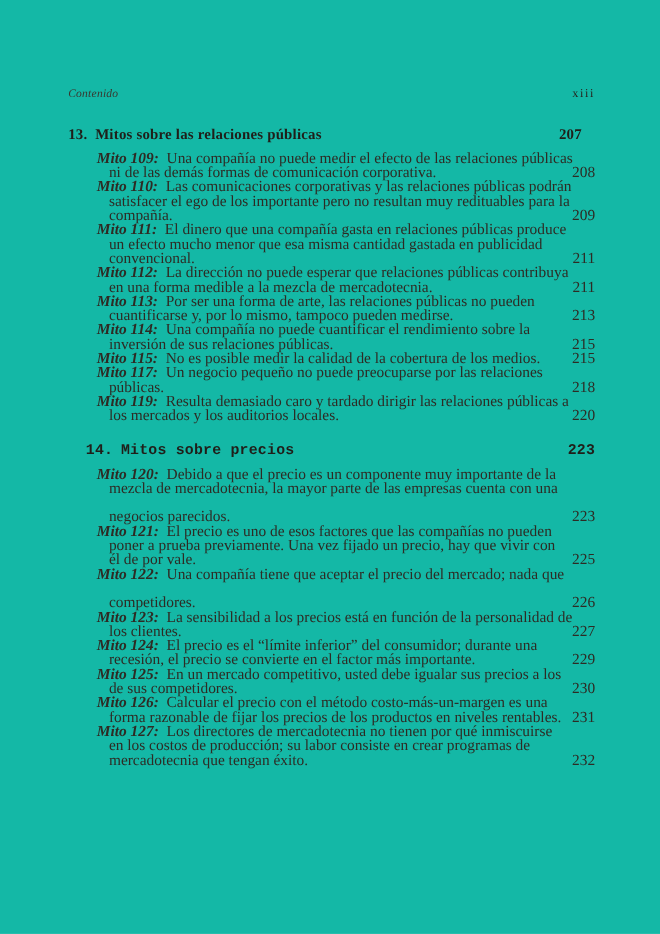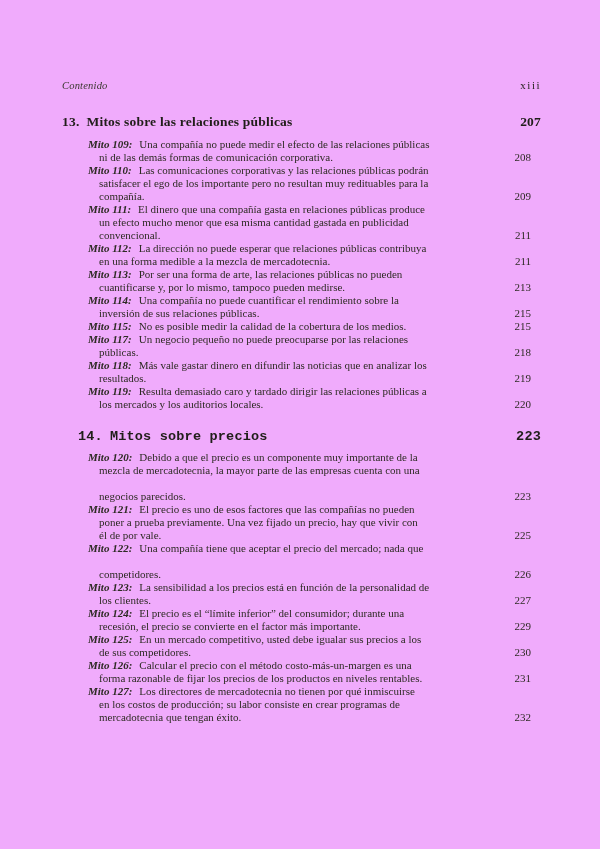--- a/index.html
+++ b/index.html
@@ -4,51 +4,51 @@
 <style>
   html,body{margin:0;padding:0;}
   body{
     width:600px;height:849px;
     background:#e9e8e2;
     font-family:"Liberation Serif", serif;
   }
   .page{
     box-sizing:border-box;
     width:600px;height:849px;
-    background:#f0abfc;
+    background:#14b8a6;
     color:#2e2b24;
     padding:79px 59px 0 62px;
     overflow:hidden;
   }
   .running{
     display:flex;justify-content:space-between;align-items:baseline;
     line-height:13px;
   }
   .running .rh{
     font-style:italic;font-size:10.5px;color:#3a372f;letter-spacing:.2px;
   }
   .running .folio{
     font-size:11px;letter-spacing:1.5px;color:#26231d;
   }
   .sec-head{
     display:flex;justify-content:space-between;align-items:baseline;
     font-weight:bold;font-size:13.5px;line-height:15px;color:#201e19;
     letter-spacing:.2px;
-    margin:22px 0 9px 0;
+    margin:22px 12px 9px 0;
   }
   .section + .section .sec-head{margin:18px 0 7px 16px;font-family:Liberation Mono, monospace;}
   .sec-no{margin-right:7px;}
-  .entries{font-size:11px;line-height:13px;}
+  .entries{font-size:14px;line-height:13px;}
   .entry{position:relative;margin-left:26px;}
   .entry-text{
     white-space:nowrap;
     padding-left:11px;text-indent:-11px;
   }
   .lbl{font-weight:bold;font-style:italic;margin-right:7px;}
-  .pg{position:absolute;right:10px;bottom:0;line-height:13px;}
+  .pg{position:absolute;right:0;bottom:0;line-height:13px;}
 </style>
 </head>
 <body>
 
 <div class="page">
   <div class="running">
     <span class="rh">Contenido</span>
     <span class="folio">xiii</span>
   </div>
   <div id="toc">
@@ -82,24 +82,20 @@
             <div class="entry-text"><span class="lbl">Mito 114:</span><span class="l">Una compañía no puede cuantificar el rendimiento sobre la</span><br><span class="l">inversión de sus relaciones públicas.</span></div>
             <span class="pg">215</span>
           </div>
           <div class="entry">
             <div class="entry-text"><span class="lbl">Mito 115:</span><span class="l">No es posible medir la calidad de la cobertura de los medios.</span></div>
             <span class="pg">215</span>
           </div>
           <div class="entry">
             <div class="entry-text"><span class="lbl">Mito 117:</span><span class="l">Un negocio pequeño no puede preocuparse por las relaciones</span><br><span class="l">públicas.</span></div>
             <span class="pg">218</span>
-          </div>
-          <div class="entry">
-            <div class="entry-text"><span class="lbl">Mito 118:</span><span class="l">Más vale gastar dinero en difundir las noticias que en analizar los</span><br><span class="l">resultados.</span></div>
-            <span class="pg">219</span>
           </div>
           <div class="entry">
             <div class="entry-text"><span class="lbl">Mito 119:</span><span class="l">Resulta demasiado caro y tardado dirigir las relaciones públicas a</span><br><span class="l">los mercados y los auditorios locales.</span></div>
             <span class="pg">220</span>
           </div>
         </div>
       </div>
       <div class="section">
         <div class="sec-head">
           <span class="sec-title"><span class="sec-no">14.</span><span>Mitos sobre precios</span></span>

